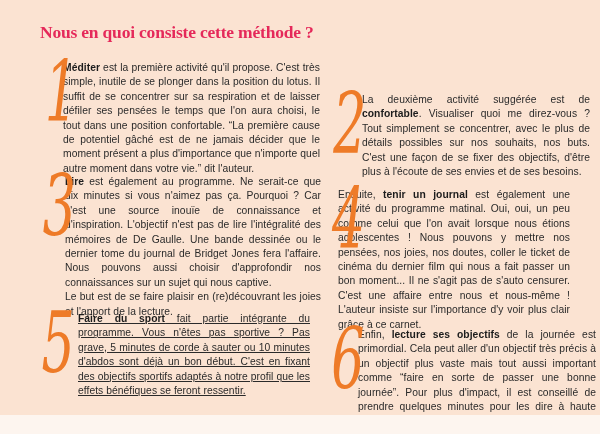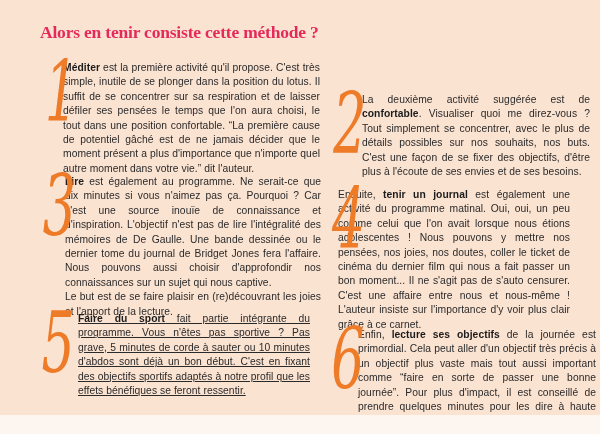--- a/index.html
+++ b/index.html
@@ -65,21 +65,21 @@
   #s5 { left:30px;  top:312px; } #s5 .num { width:30px; } #s5 .text { margin-left:48px; width:232px;text-decoration:underline; }
   #s2 { left:318px; top:93px;  } #s2 .num { width:40px; } #s2 .text { margin-left:44px; width:228px; }
   #s4 { left:316px; top:188px; } #s4 .num { width:42px; } #s4 .text { margin-left:22px; width:232px; }
   #s6 { left:316px; top:328px; } #s6 .num { width:40px; } #s6 .text { margin-left:42px; width:238px; }
 </style>
 </head>
 <body>
 
 <div class="page">
 
-  <h1 class="title">Alors en tenir consiste cette méthode ?</h1>
+  <h1 class="title">Nous en quoi consiste cette méthode ?</h1>
 
 
   <div class="section" id="s1">
     <div class="num">1</div>
     <div class="text"><b>Méditer</b> est la première activité qu'il propose. C'est très simple, inutile de se plonger dans la position du lotus. Il suffit de se concentrer sur sa respiration et de laisser défiler ses pensées le temps que l'on aura choisi, le tout dans une position confortable. “La première cause de potentiel gâché est de ne jamais décider que le moment présent a plus d'importance que n'importe quel autre moment dans votre vie.” dit l'auteur.</div>
   </div>
 
   <div class="section" id="s2">
     <div class="num">2</div>
     <div class="text">La deuxième activité suggérée est de <b>confortable</b>. Visualiser quoi me direz-vous ? Tout simplement se concentrer, avec le plus de détails possibles sur nos souhaits, nos buts. C'est une façon de se fixer des objectifs, d'être plus à l'écoute de ses envies et de ses besoins.</div>

